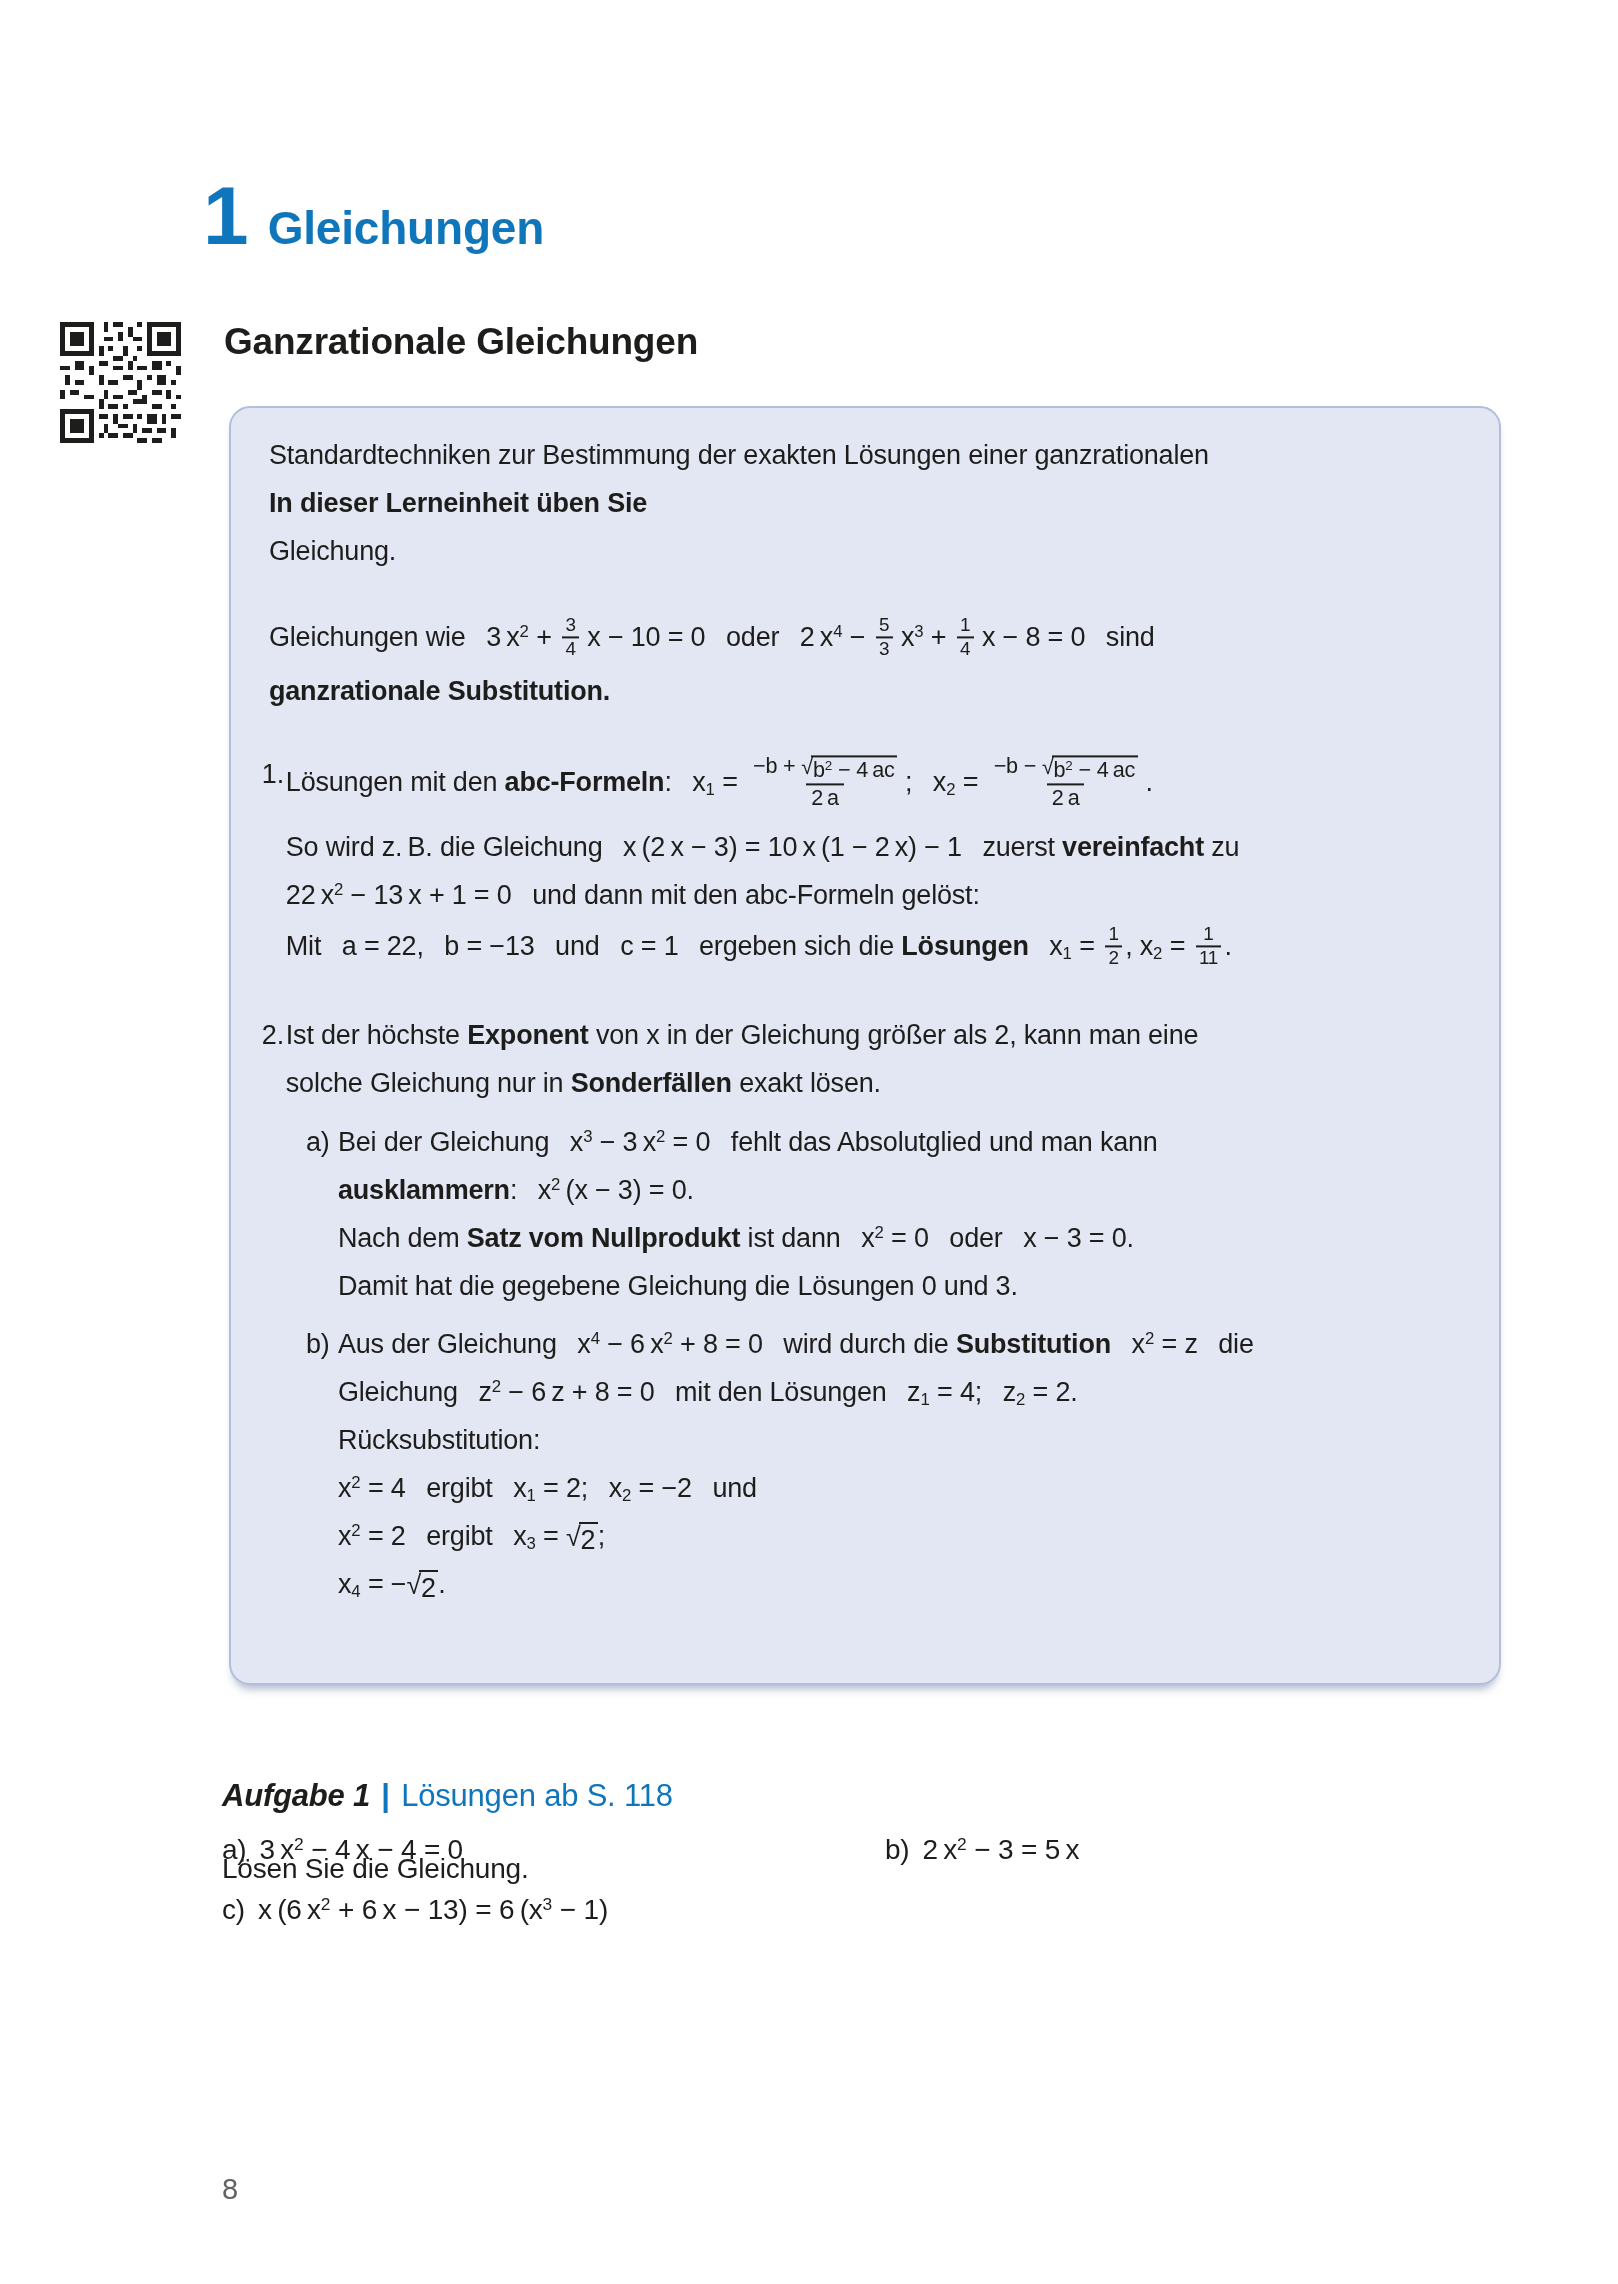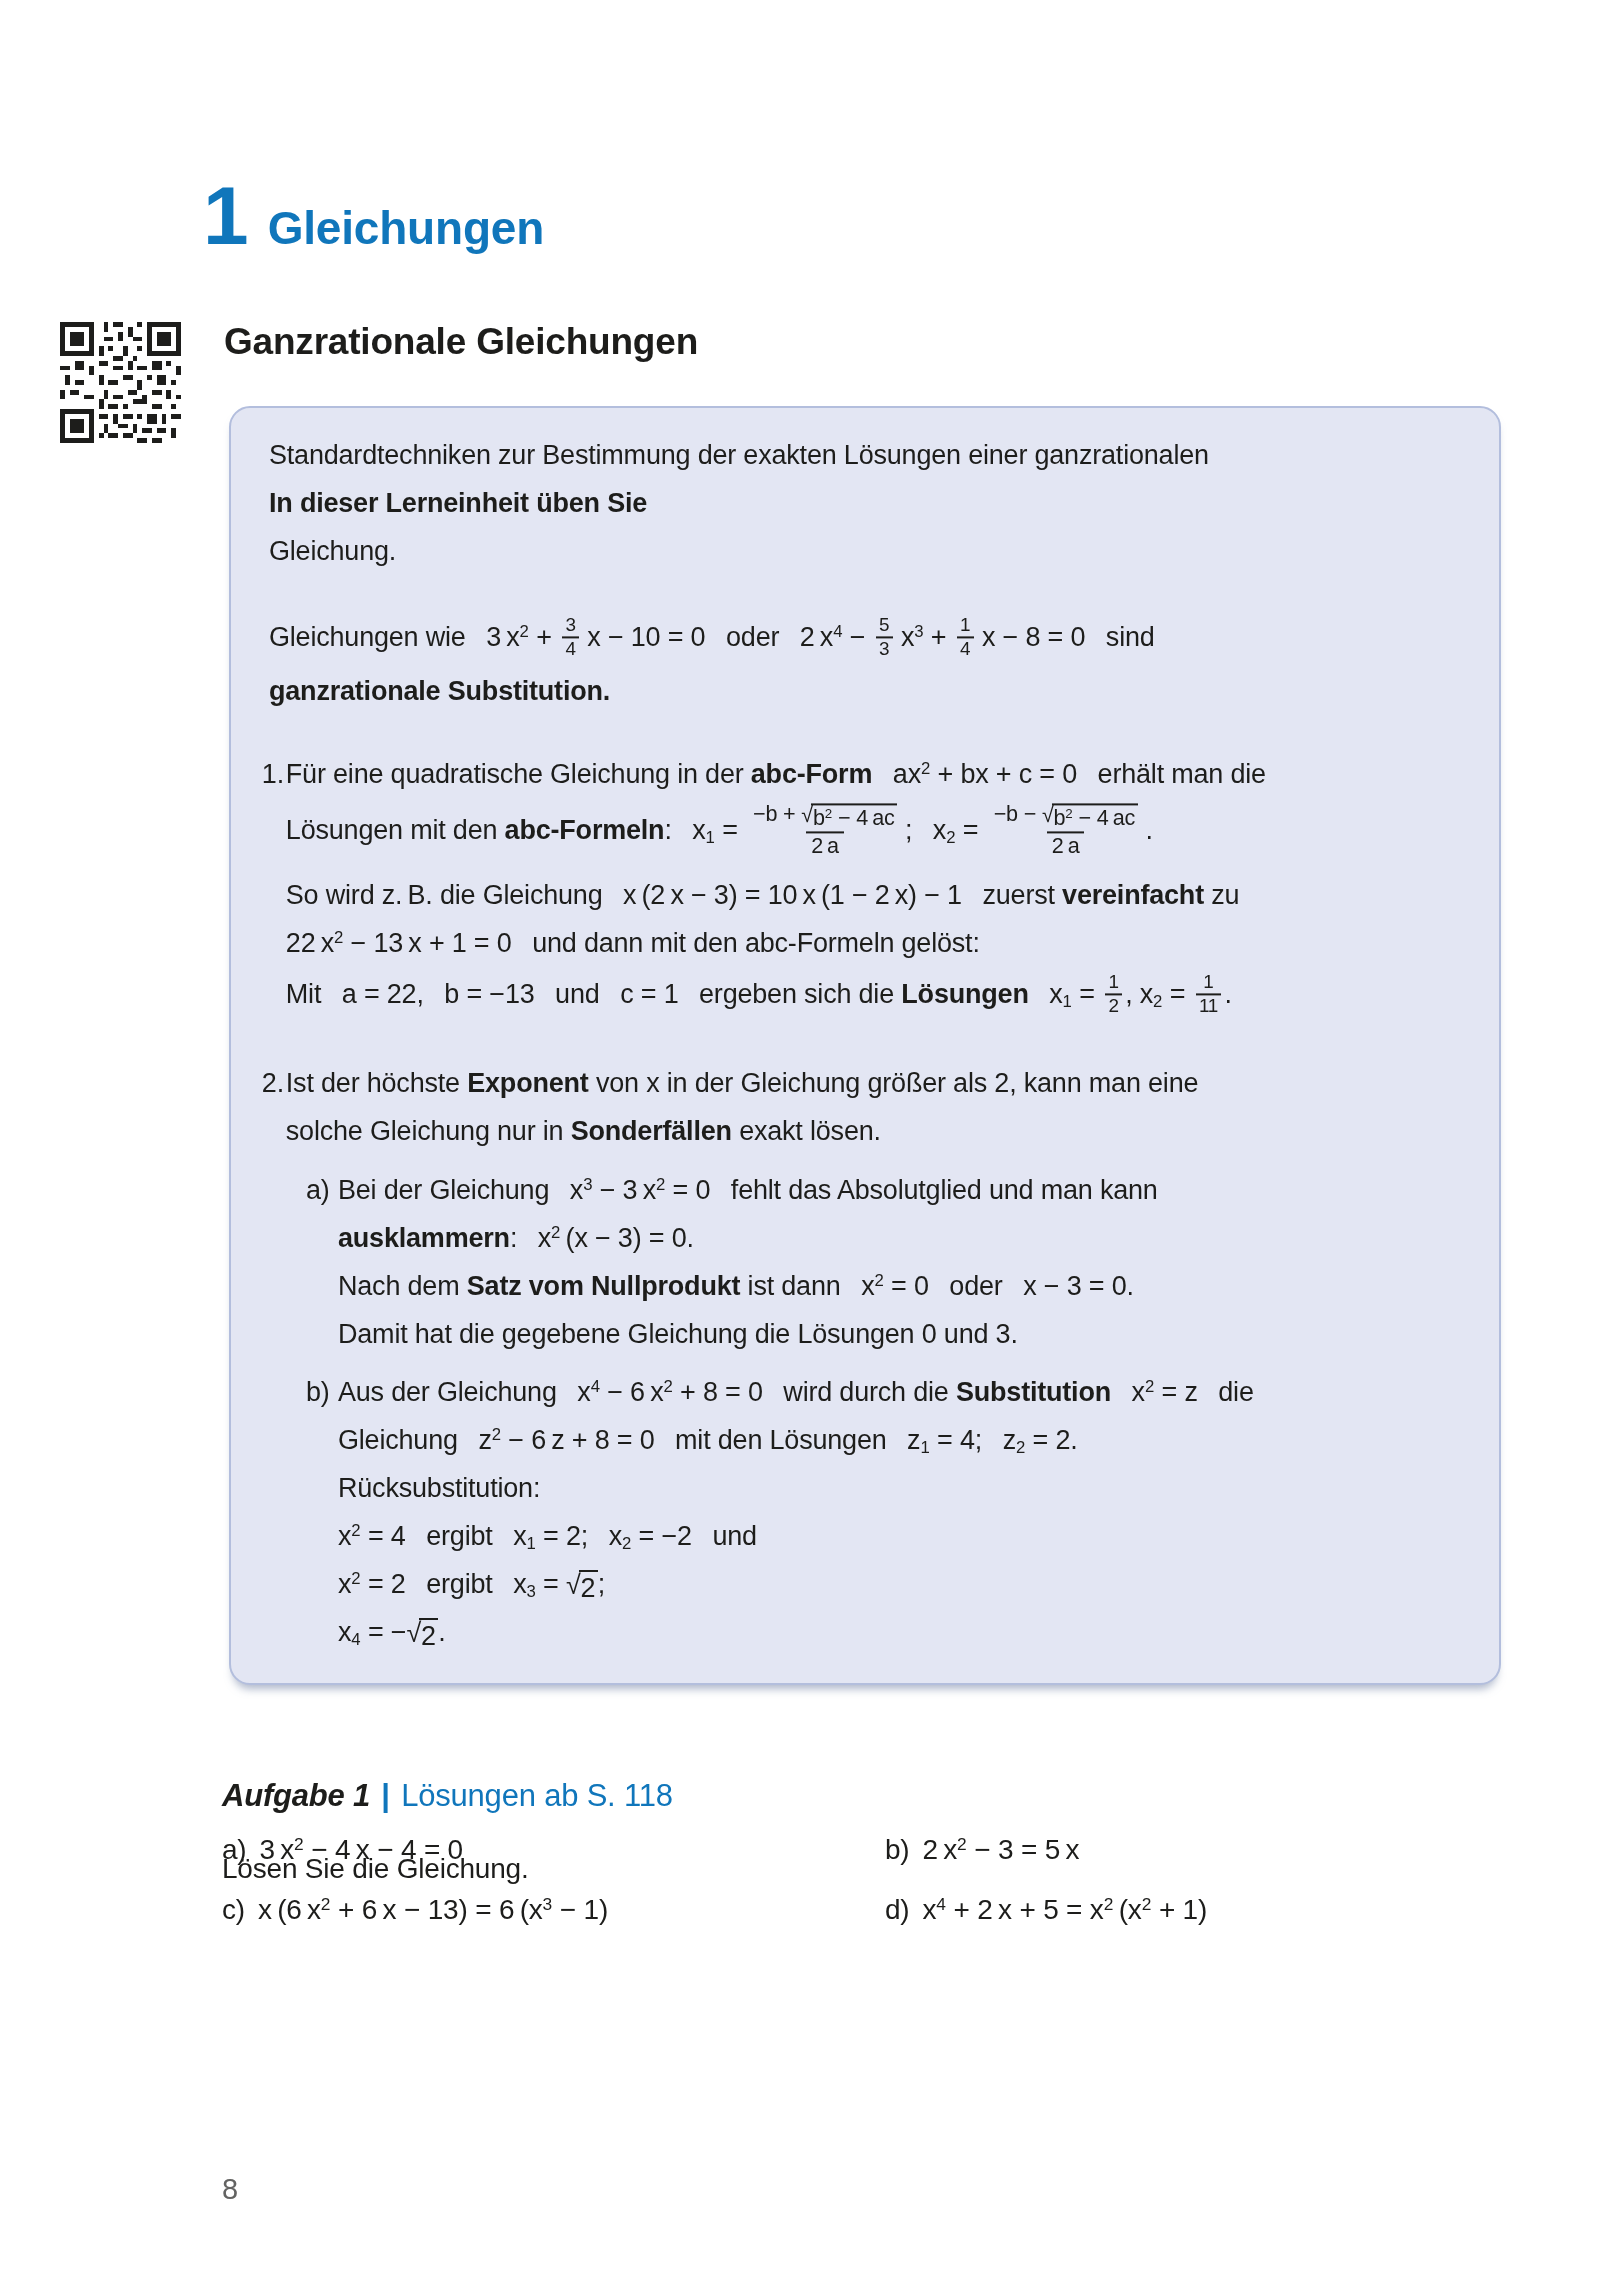--- a/index.html
+++ b/index.html
@@ -141,21 +141,20 @@
               </span> x<sup>3</sup> + <span class="frac">
                 <span class="num">1</span>
                 <span class="den">4</span>
               </span> x − 8 = 0  sind</div>
             <div class="line"><span class="b">ganzrationale Substitution.</span></div>
           </div>
         </div>
         <div class="block item gap-lg">
           <span class="marker">1.</span>
           <div class="bcontent">
-            <div class="line">Für eine quadratische Gleichung in der <span class="b">abc-Form</span>  ax<sup>2</sup> + bx + c = 0  erhält man die</div>
             <div class="line formula">Lösungen mit den <span class="b">abc-Formeln</span>:  x<sub>1</sub> = <span class="frac fr-big">
                 <span class="num">−b + <span class="sqrt">
                     <span class="rad">√</span>
                     <span class="ovl">b<sup>2</sup> − 4 ac</span>
                   </span></span>
                 <span class="den">2 a</span>
               </span>;  x<sub>2</sub> = <span class="frac fr-big">
                 <span class="num">−b − <span class="sqrt">
                     <span class="rad">√</span>
                     <span class="ovl">b<sup>2</sup> − 4 ac</span>
@@ -212,19 +211,18 @@
   <div class="task-header">
     <span class="task-label">Aufgabe 1</span><span class="task-sep">|</span><span class="task-link">Lösungen ab S. 118</span>
   </div>
 
   <p class="task-instruction">Lösen Sie die Gleichung.</p>
 
   <div class="exercise-grid">
     <div class="exercise"><span class="ex-label">a)</span><span class="ex-body">3 x<sup>2</sup> − 4 x − 4 = 0</span></div>
     <div class="exercise"><span class="ex-label">b)</span><span class="ex-body">2 x<sup>2</sup> − 3 = 5 x</span></div>
     <div class="exercise"><span class="ex-label">c)</span><span class="ex-body">x (6 x<sup>2</sup> + 6 x − 13) = 6 (x<sup>3</sup> − 1)</span></div>
-    <div class="exercise"><span class="ex-label">d)</span><span class="ex-body">x<sup>4</sup> + 2 x + 5 = x<sup>2</sup> (x<sup>2</sup> + 1)</span></div>
   </div>
 
   <div class="page-number">8</div>
 
 </div>
 
 
 </body></html>

